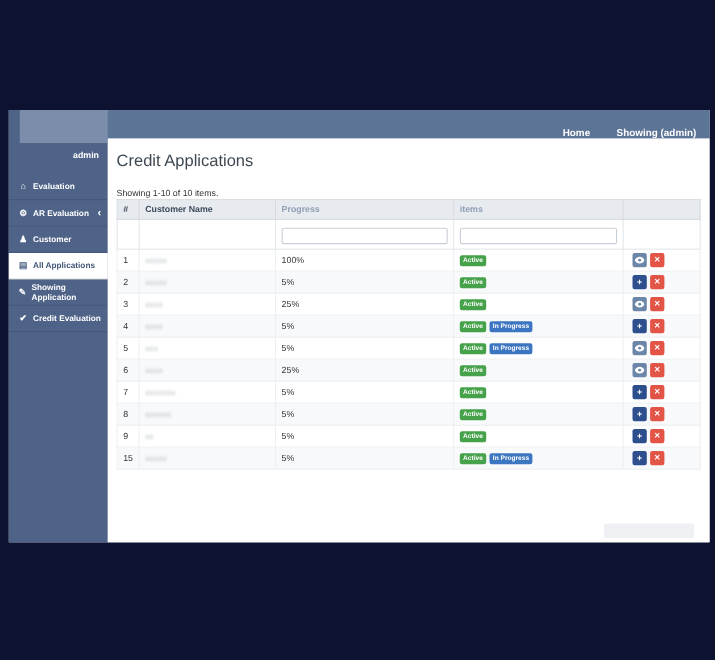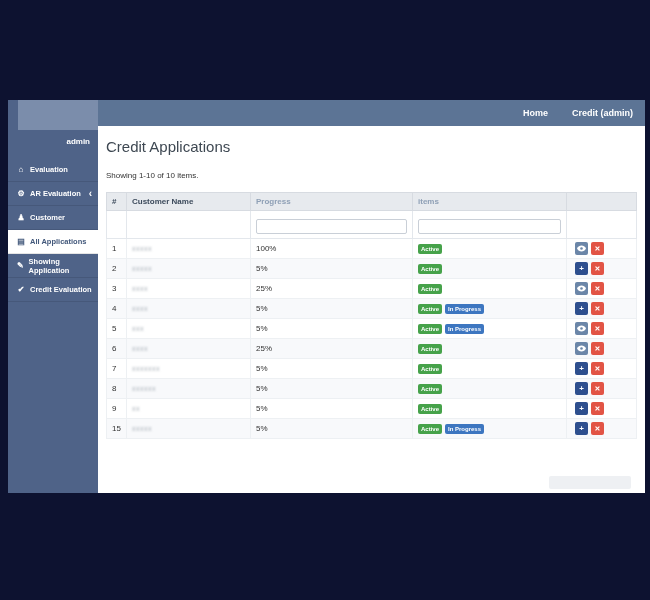--- a/index.html
+++ b/index.html
@@ -28,28 +28,28 @@
     cursor: pointer; border-bottom: 1px solid rgba(0,0,0,0.10);
   }
   .side-item.active { background: #ffffff; color: #41577a; }
   .side-icon { font-size: 8px; margin-right: 4px; width: 10px; text-align: center; }
   .chev { margin-left: auto; font-size: 10px; line-height: 1; }
 
   
   .right-pane { flex: 1; display: flex; flex-direction: column; min-width: 0; }
   .topbar {
     height: 26px; background: #5c7495; flex-shrink: 0;
-    display: flex; align-items: center; justify-content: flex-end;
+    display: flex; align-items: flex-end; justify-content: flex-end;
     gap: 24px; padding-right: 12px;
   }
   .topbar a { color: #fff; font-size: 9px; font-weight: bold; text-decoration: none; }
 
   .main { flex: 1; background: #fff; padding: 8px 8px 0; position: relative; }
   .page-title { font-size: 15px; color: #3e4852; font-weight: 400; margin: 4px 0 16px; }
-  .summary { font-size: 8px; color: #333; margin-bottom: 12px; }
+  .summary { font-size: 8px; color: #333; margin-bottom: 1px; }
 
   
   table.grid { width: 100%; border-collapse: collapse; table-layout: fixed; }
   thead th {
     background: #e7eaee; border: 1px solid #d7dbe1;
     font-size: 8px; text-align: left; padding: 4px 5px; color: #3d4b5c;
   }
   thead th.muted { color: #8fa0b6; cursor: pointer; }
   tr.filter td { border: 1px solid #e3e7ec; padding: 4px 5px; background: #fff; }
   tr.filter input {
@@ -122,21 +122,21 @@
         <div class="side-item">
           <span class="side-icon">✔</span>
           <span>Credit Evaluation</span>
         </div>
       </div>
   </div>
 
   <div class="right-pane">
     <div class="topbar">
       <a href="#">Home</a>
-      <a href="#">Credit (admin)</a>
+      <a href="#">Showing (admin)</a>
     </div>
 
     <div class="main">
       <h1 class="page-title">Credit Applications</h1>
       <div class="summary">Showing 1-10 of 10 items.</div>
 
       <table class="grid">
         <colgroup>
           <col style="width:20px">
           <col style="width:124px">

